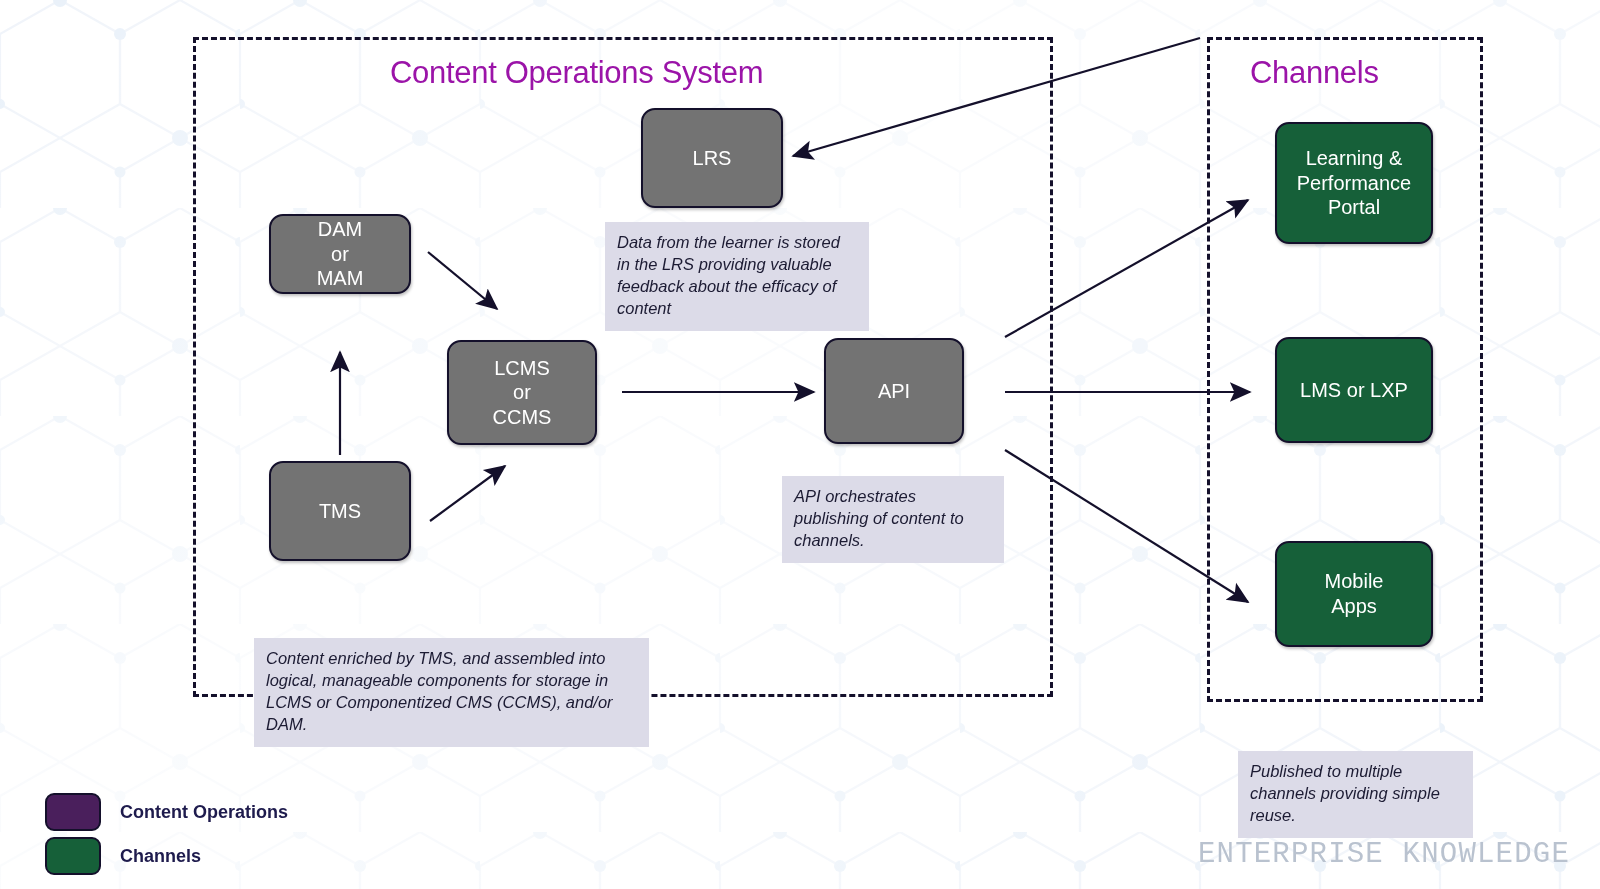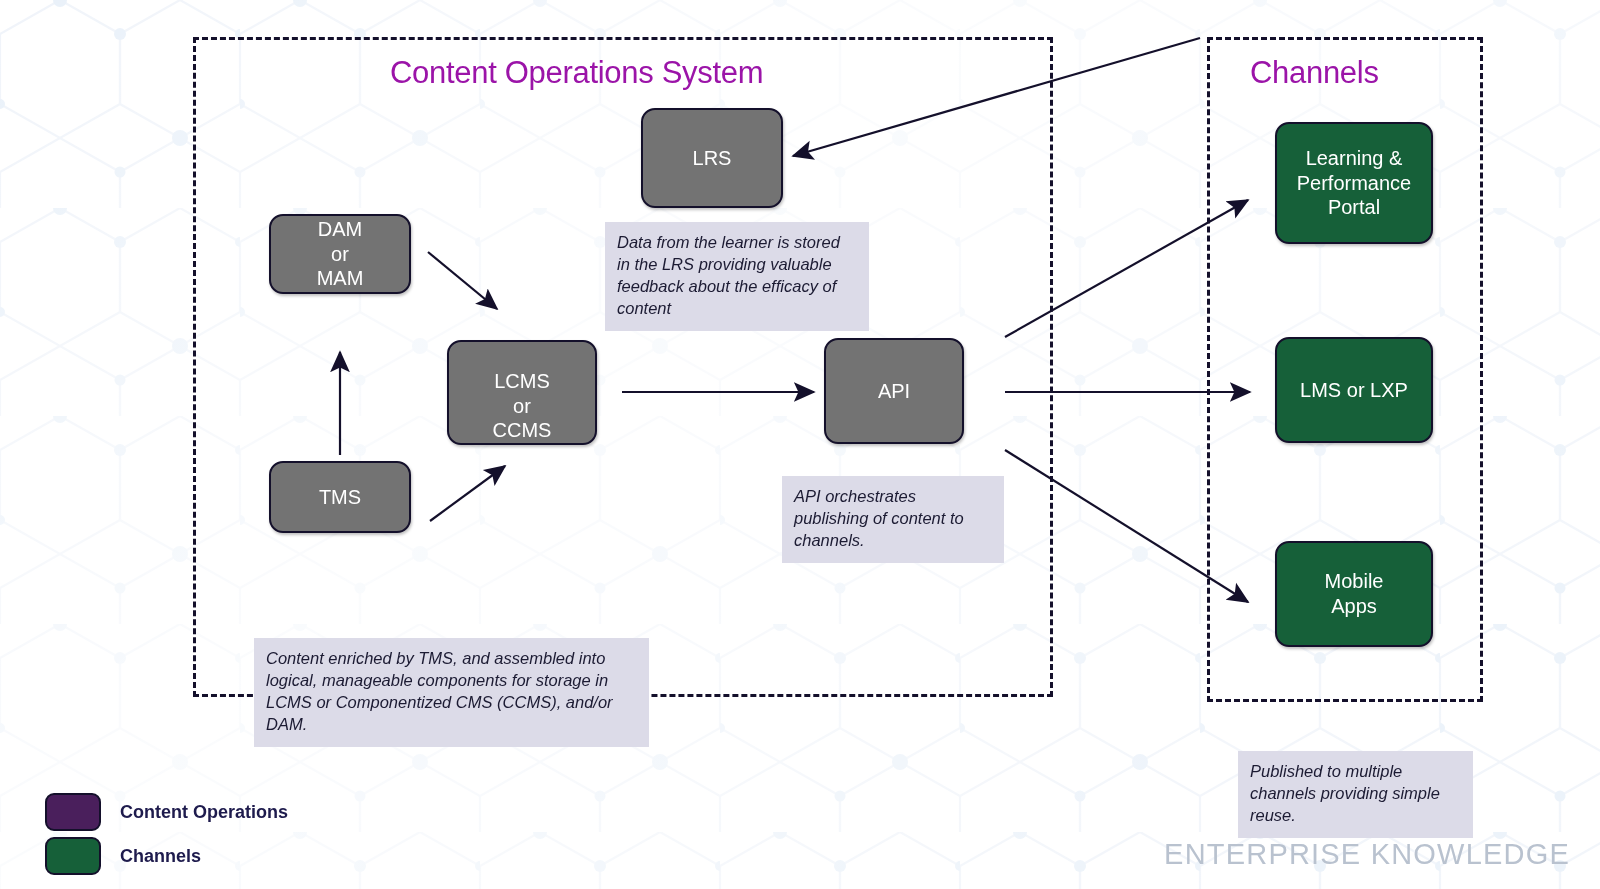--- a/index.html
+++ b/index.html
@@ -49,22 +49,22 @@
     color:#ffffff;
     font-size:20px;
     line-height:1.23;
     box-shadow:1px 2px 3px rgba(0,0,0,0.25);
   }
   .node.purple { background:#737373; }
   .node.green  { background:#166039; }
 
   #node-lrs   { left:641px;  top:108px; width:142px; height:100px; }
   #node-dam   { left:269px;  top:214px; width:142px; height:80px; }
-  #node-lcms  { left:447px;  top:340px; width:150px; height:105px;align-items:flex-end; }
-  #node-tms   { left:269px;  top:461px; width:142px; height:72px; }
+  #node-lcms  { left:447px;  top:340px; width:150px; height:105px; }
+  #node-tms   { left:269px;  top:461px; width:142px; height:100px; }
   #node-api   { left:824px;  top:338px; width:140px; height:106px; }
   #node-lpp   { left:1275px; top:122px; width:158px; height:122px; }
   #node-lms   { left:1275px; top:337px; width:158px; height:106px; }
   #node-mob   { left:1275px; top:541px; width:158px; height:106px; }
 
   
   .note {
     position:absolute;
     z-index:4;
     background:#dcdbe8;
@@ -103,20 +103,21 @@
 
   
   #watermark {
     position:absolute;
     right:30px; bottom:18px;
     z-index:6;
     color:#b9c2cf;
     font-size:29px;
     letter-spacing:1.2px;
     white-space:nowrap;
+    font-family:Liberation Mono, monospace;
   }
 </style>
 </head>
 <body>
 
 <div id="stage">
 
   <svg id="bg-pattern" viewBox="0 0 1600 889" preserveAspectRatio="none">
     <defs>
       <pattern id="hexnet" width="240" height="208" patternUnits="userSpaceOnUse">

